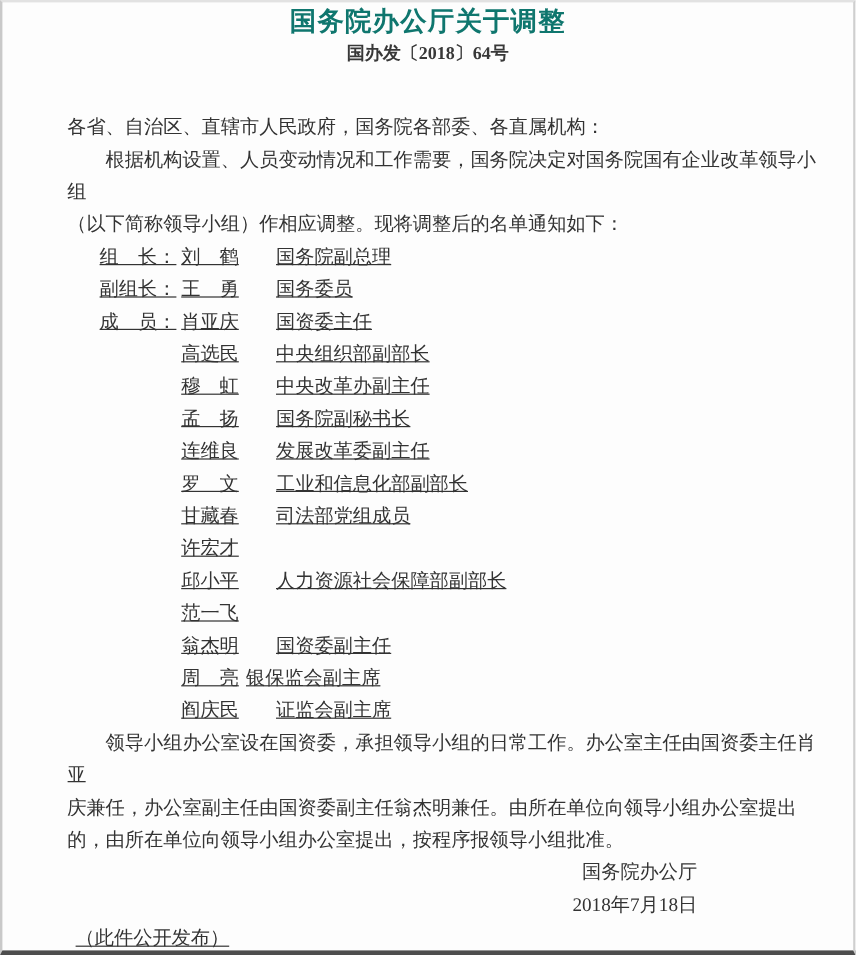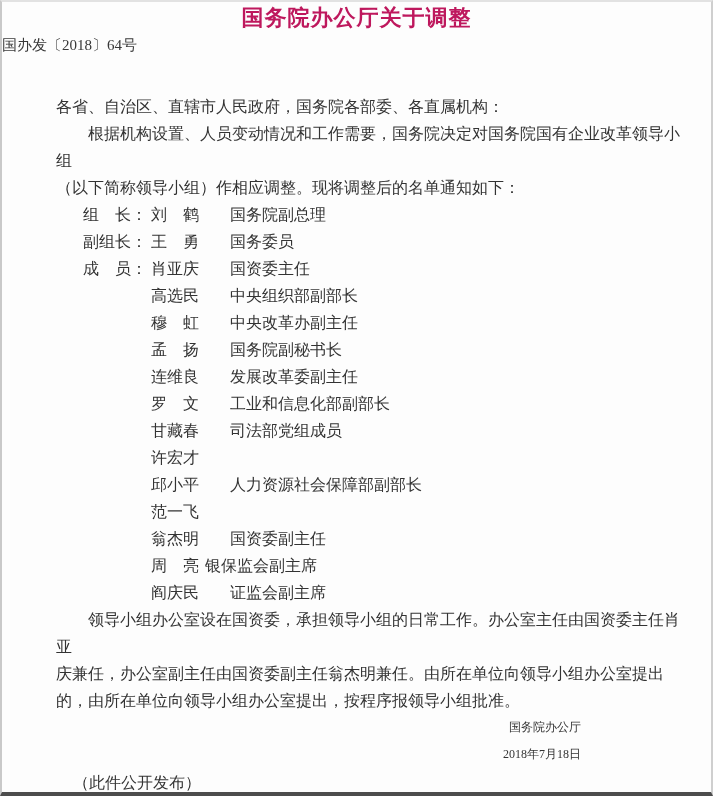--- a/index.html
+++ b/index.html
@@ -20,57 +20,58 @@
     border-bottom: 4px solid #4d4d4d;
     font-family: "Liberation Serif", "DejaVu Serif", serif;
     color: #333333;
   }
   .doc-header { padding-top: 2px; }
   .title {
     text-align: center;
     font-weight: 700;
     font-size: 22px;
     line-height: 27px;
-    color: #be185d;
+    color: #0f766e;
     letter-spacing: 1px;
   }
   .doc-number {
-    text-align: left;
-    font-weight: 400;
+    text-align: center;
+    font-weight: 700;
     font-size: 15px;
     line-height: 24px;
     margin-top: 2px;
     color: #383838;
   }
   .content {
     padding: 0 30px 0 54px;
     font-size: 16px;
   }
   .recipients {
     margin: 36px 0 0 0;
     line-height: 27px;
   }
   .para { line-height: 27px; margin: 0; }
   .para .line:first-child { text-indent: 2em; }
   .roster { line-height: 27px; padding-left: 27px; }
-  .row { display: flex; }
+  .row { display: flex; text-decoration: underline; }
   .role  { width: 68px; flex: 0 0 auto; white-space: pre; }
   .name  { width: 79px; flex: 0 0 auto; white-space: pre; }
   .row.compact .name { width: 54px; }
   .tt { flex: 1 1 auto; }
   .signature {
     text-align: right;
     padding-right: 100px;
-    font-size: 12px;
+    font-size: 16px;
     line-height: 27px;
     color: #333333;
   }
   .footer-note {
-    margin: 4px 0 0 17px;
+    margin: 4px 0 0 7px;
     line-height: 22px;
+    text-decoration: underline;
   }
 </style>
 </head>
 <body>
 
 <div class="page">
 
   <header class="doc-header">
     <div class="title">国务院办公厅关于调整</div>
     <div class="doc-number">国办发〔2018〕64号</div>

